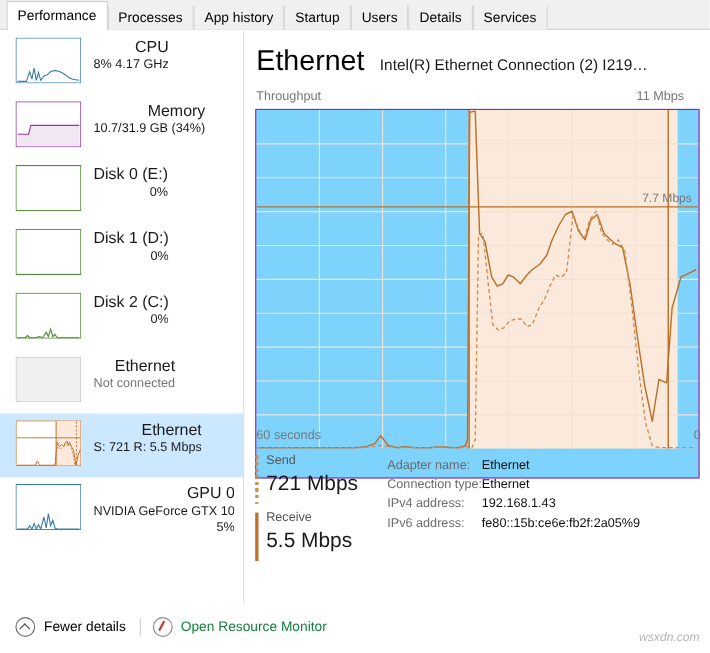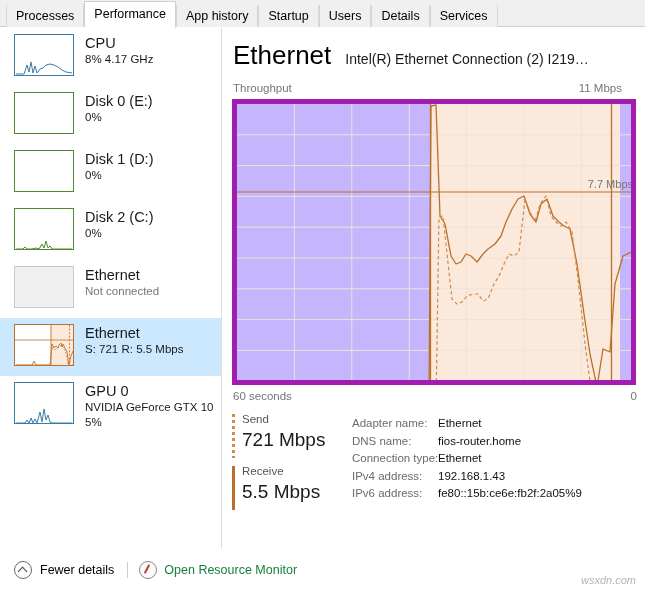--- a/index.html
+++ b/index.html
@@ -68,20 +68,21 @@
     box-sizing: border-box;
     overflow: hidden;
   }
   .side-item {
     display: flex;
     align-items: flex-start;
     height: 58px;
     padding: 6px 0 0 14px;
     box-sizing: border-box;
     cursor: default;
+    text-align: right;
   }
   .side-item.selected { background: #cce8ff; }
   .thumb {
     width: 60px;
     height: 42px;
     box-sizing: border-box;
     flex: 0 0 auto;
     background: #fff;
     position: relative;
     overflow: hidden;
@@ -143,24 +144,24 @@
     top: 54px;
     height: 16px;
     font-size: 11.5px;
     color: #767676;
   }
   .chartlabelrow .right { float: right; }
 
   #graphbox {
     position: absolute;
     left: 9px; top: 71px;
-    width: 404px; height: 286px;
-    border: 5px solid #a21caf;
-    box-sizing: border-box;
-    background: #c4b5fd;
+    width: 404px; height: 336px;
+    border: 1px solid #a21caf;
+    box-sizing: border-box;
+    background: #7dd3fc;
     overflow: hidden;
   }
   #graphbox svg { display: block; }
   .axisrow {
     position: absolute;
     left: 10px; right: 8px;
     top: 362px;
     height: 16px;
     font-size: 11.5px;
     color: #767676;
@@ -284,22 +285,22 @@
     font-size: 11px;
     color: #b4b4b4;
     font-style: italic;
   }
 </style>
 </head>
 <body>
 
 <div id="tabbar">
   <div class="tabs">
+    <div class="tab active">Performance</div>
     <div class="tab">Processes</div>
-    <div class="tab active">Performance</div>
     <div class="tab">App history</div>
     <div class="tab">Startup</div>
     <div class="tab">Users</div>
     <div class="tab">Details</div>
     <div class="tab">Services</div>
   </div>
 </div>
 
 <div id="sidebar">
 
@@ -309,20 +310,33 @@
         <rect x="0.5" y="0.5" width="59" height="41" fill="#fff" stroke="#3a7ca5"></rect>
         <polyline points="2,40 10,40 13,31 15,38 17,28 19,39 21,32 23,39 26,35 29,34 32,31 36,30 40,31 44,33 48,36 52,38 58,39" fill="none" stroke="#3a7ca5" stroke-width="1"></polyline>
       </svg>
     </div>
     <div class="side-text">
       <div class="side-title">CPU</div>
       <div class="side-sub">8% 4.17 GHz</div>
     </div>
   </div>
 
+  <div class="side-item">
+    <div class="thumb">
+      <svg width="60" height="42" viewBox="0 0 60 42">
+        <rect x="0.5" y="0.5" width="59" height="41" fill="#fff" stroke="#8e3a9c"></rect>
+        <path d="M2,41 L2,30 L12,30 L14,22 L58,22 L58,41 Z" fill="#f2e6f5" stroke="none"></path>
+        <polyline points="2,30 12,30 14,22 58,22" fill="none" stroke="#8e3a9c" stroke-width="1"></polyline>
+      </svg>
+    </div>
+    <div class="side-text">
+      <div class="side-title">Memory</div>
+      <div class="side-sub">10.7/31.9 GB (34%)</div>
+    </div>
+  </div>
 
   <div class="side-item">
     <div class="thumb">
       <svg width="60" height="42" viewBox="0 0 60 42">
         <rect x="0.5" y="0.5" width="59" height="41" fill="#fff" stroke="#4e8a2f"></rect>
       </svg>
     </div>
     <div class="side-text">
       <div class="side-title">Disk 0 (E:)</div>
       <div class="side-sub">0%</div>
@@ -467,24 +481,20 @@
         <div class="statbar solid"></div>
         <div class="statname">Receive</div>
         <div class="statval">5.5 Mbps</div>
       </div>
     </div>
 
     <div id="adapter">
       <div class="adprow">
         <div class="adpkey">Adapter name:</div>
         <div class="adpval">Ethernet</div>
-      </div>
-      <div class="adprow">
-        <div class="adpkey">DNS name:</div>
-        <div class="adpval">fios-router.home</div>
       </div>
       <div class="adprow">
         <div class="adpkey">Connection type:</div>
         <div class="adpval">Ethernet</div>
       </div>
       <div class="adprow">
         <div class="adpkey">IPv4 address:</div>
         <div class="adpval">192.168.1.43</div>
       </div>
       <div class="adprow">

